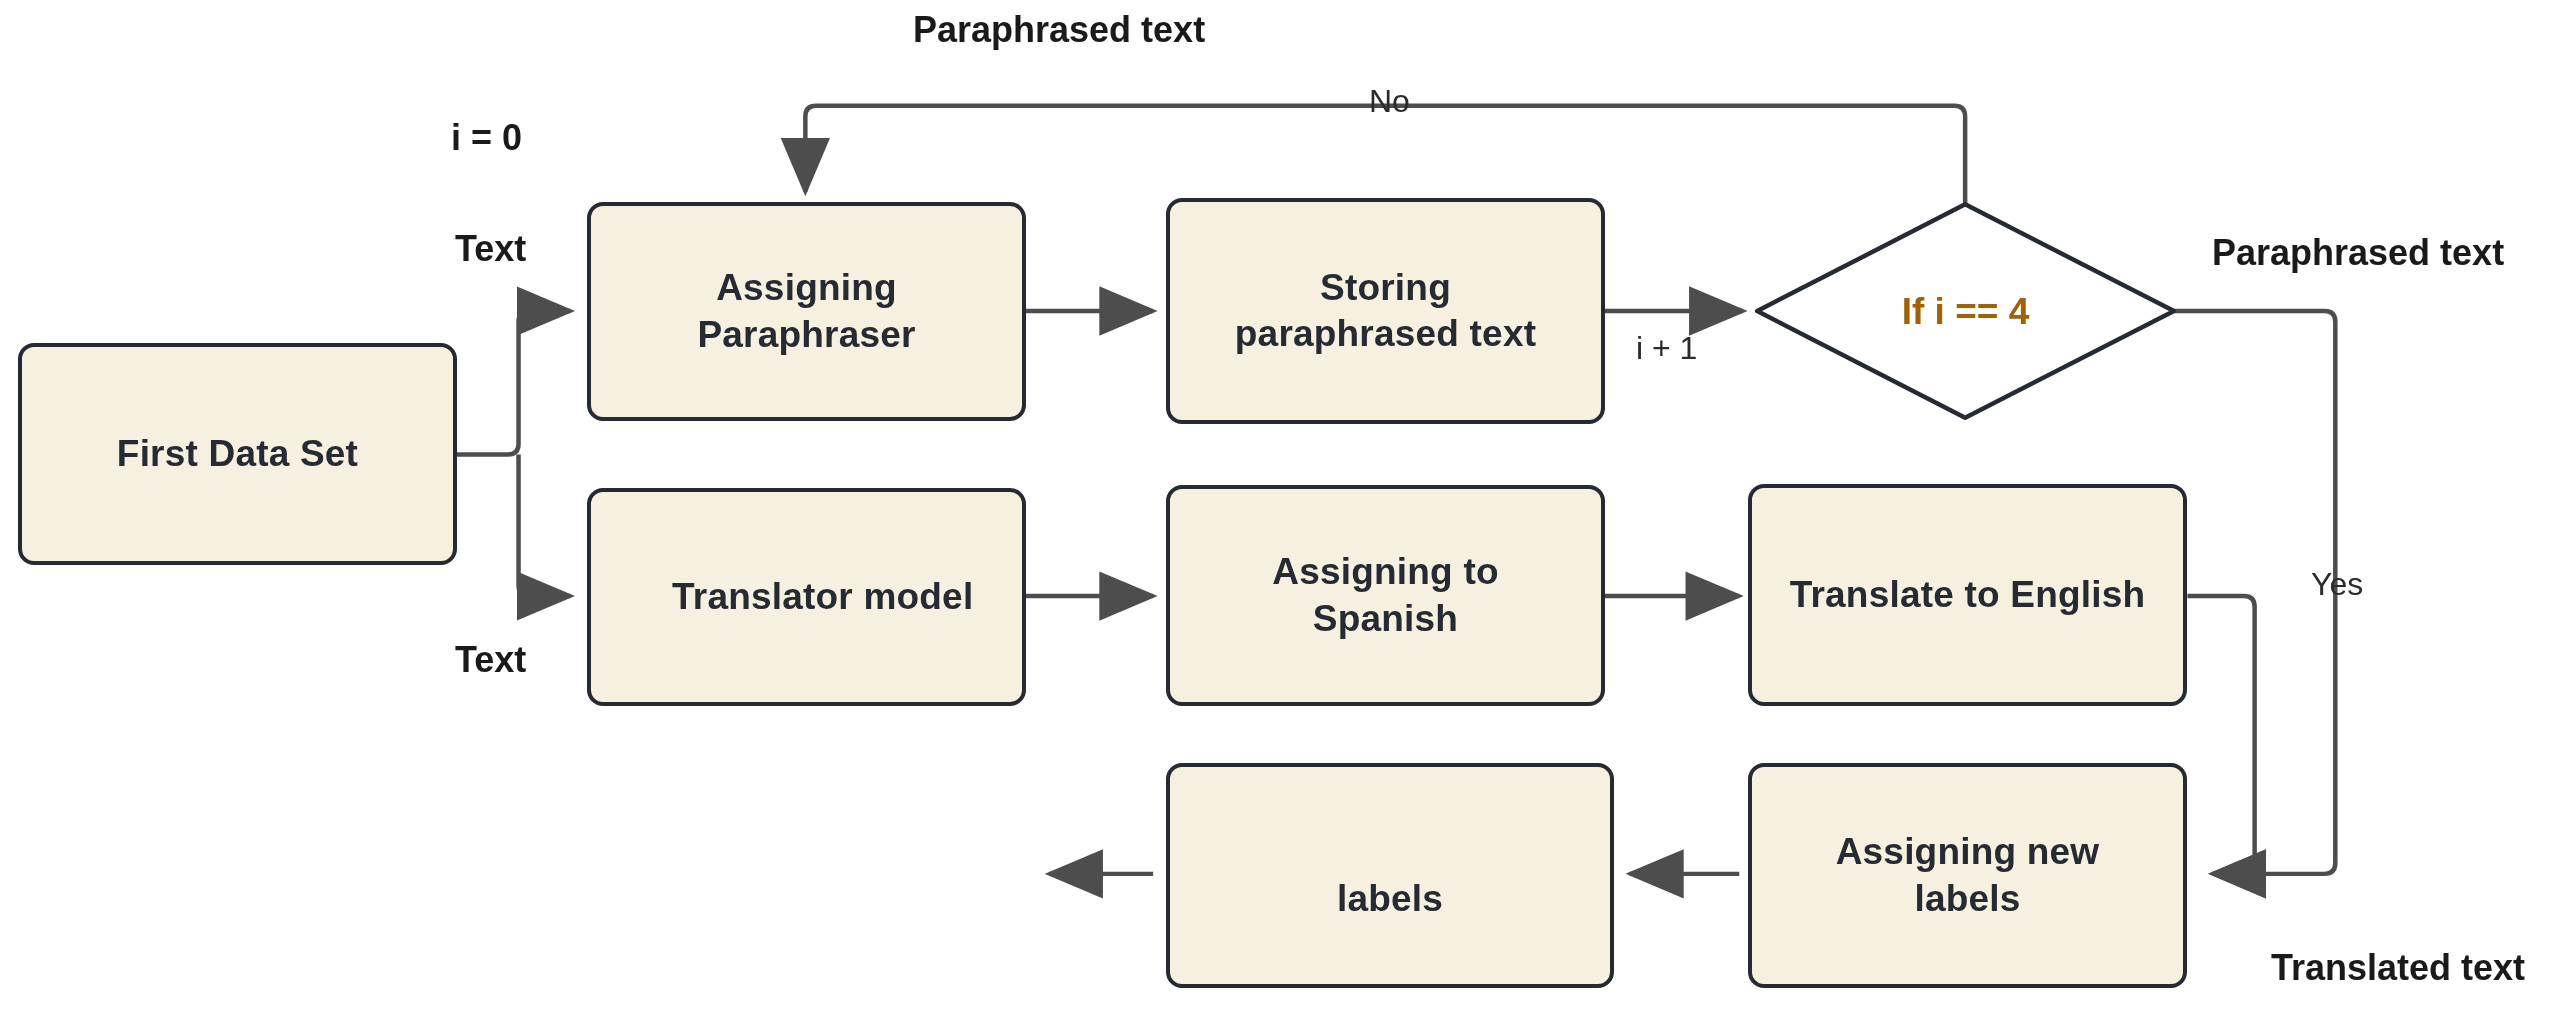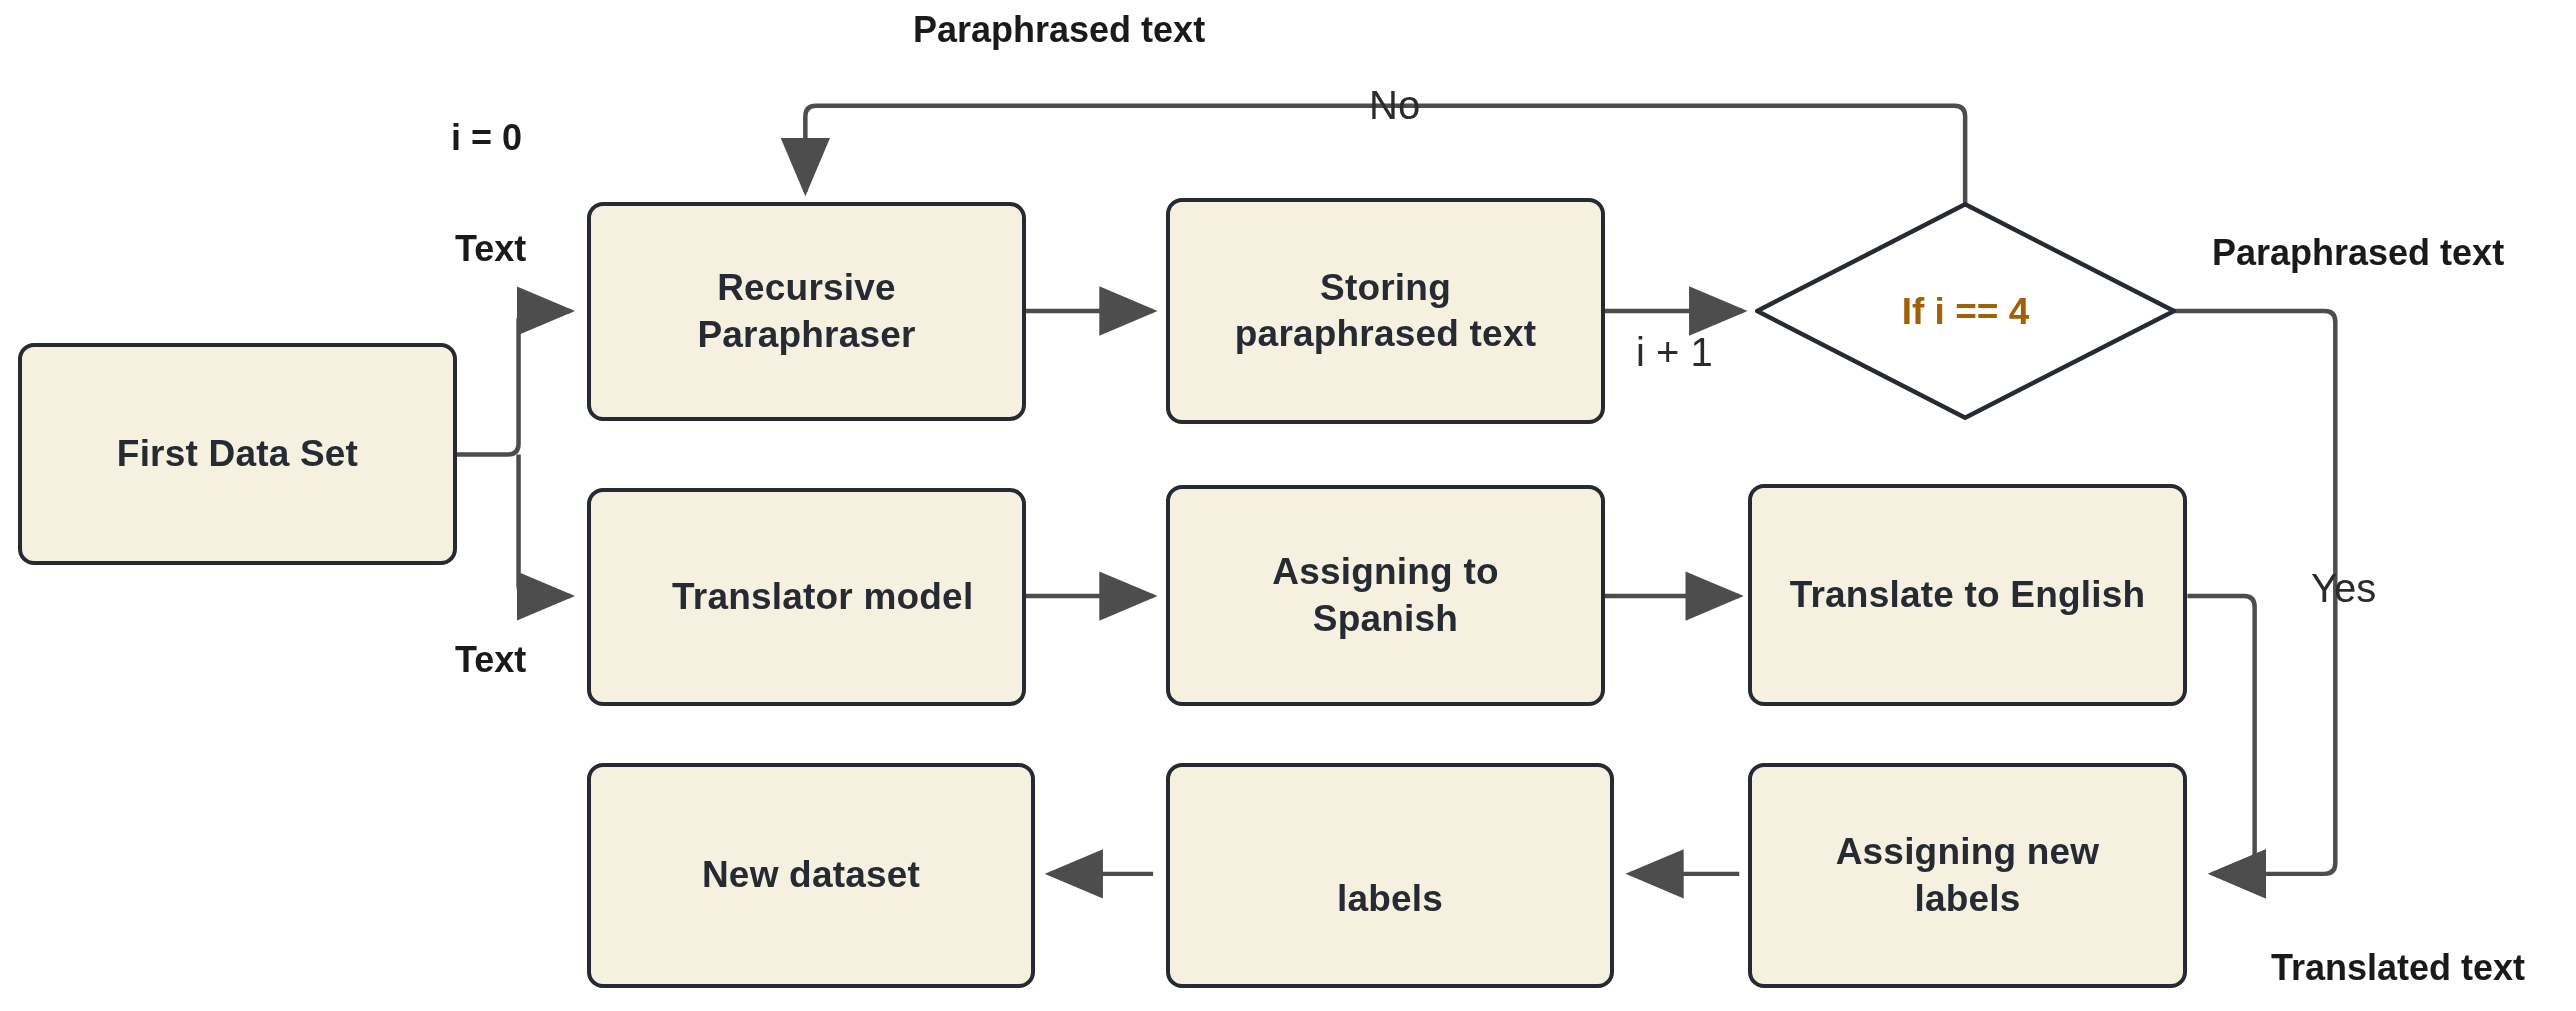--- a/index.html
+++ b/index.html
@@ -53,21 +53,21 @@
   }
   .edge-label {
     position: absolute;
     color: #1a1a1a;
     font-weight: bold;
     font-size: 36px;
     white-space: nowrap;
   }
   .edge-label.thin {
     font-weight: normal;
-    font-size: 40px;
+    font-size: 32px;
     color: #2b2b2b;
   }
 </style>
 </head>
 <body>
 
 <div id="canvas">
 
   <svg id="wires" viewBox="0 0 2873 1128" width="2576" height="1011" xmlns="http://www.w3.org/2000/svg">
     <defs>
@@ -102,21 +102,21 @@
       <path d="M 1960 347 L 2192 228 L 2425 347 L 2192 466 Z" stroke="#262B33" stroke-width="5" fill="#FFFFFF"></path>
     </g>
   </svg>
 
   <div class="node" style="left:18px; top:343px; width:439px; height:222px;">
     <span>First Data Set</span>
   </div>
 
   <div class="node" style="left:587px; top:202px; width:439px; height:219px;">
     <span>
-      <span>Recursive</span><br>
+      <span>Assigning</span><br>
       <span>Paraphraser</span>
     </span>
   </div>
 
   <div class="node" style="left:1166px; top:198px; width:439px; height:226px;">
     <span>
       <span>Storing</span><br>
       <span>paraphrased text</span>
     </span>
   </div>
@@ -147,23 +147,20 @@
     </span>
   </div>
 
   <div class="node" style="left:1166px; top:763px; width:448px; height:225px;">
     <span>
       <br>
       <span>labels</span>
     </span>
   </div>
 
-  <div class="node" style="left:587px; top:763px; width:448px; height:225px;">
-    <span>New dataset</span>
-  </div>
 
   <div class="edge-label" style="left:913px; top:9px;">
     <span>Paraphrased text</span>
   </div>
 
   <div class="edge-label" style="left:451px; top:117px;">
     <span>i = 0</span>
   </div>
 
   <div class="edge-label" style="left:455px; top:228px;">

